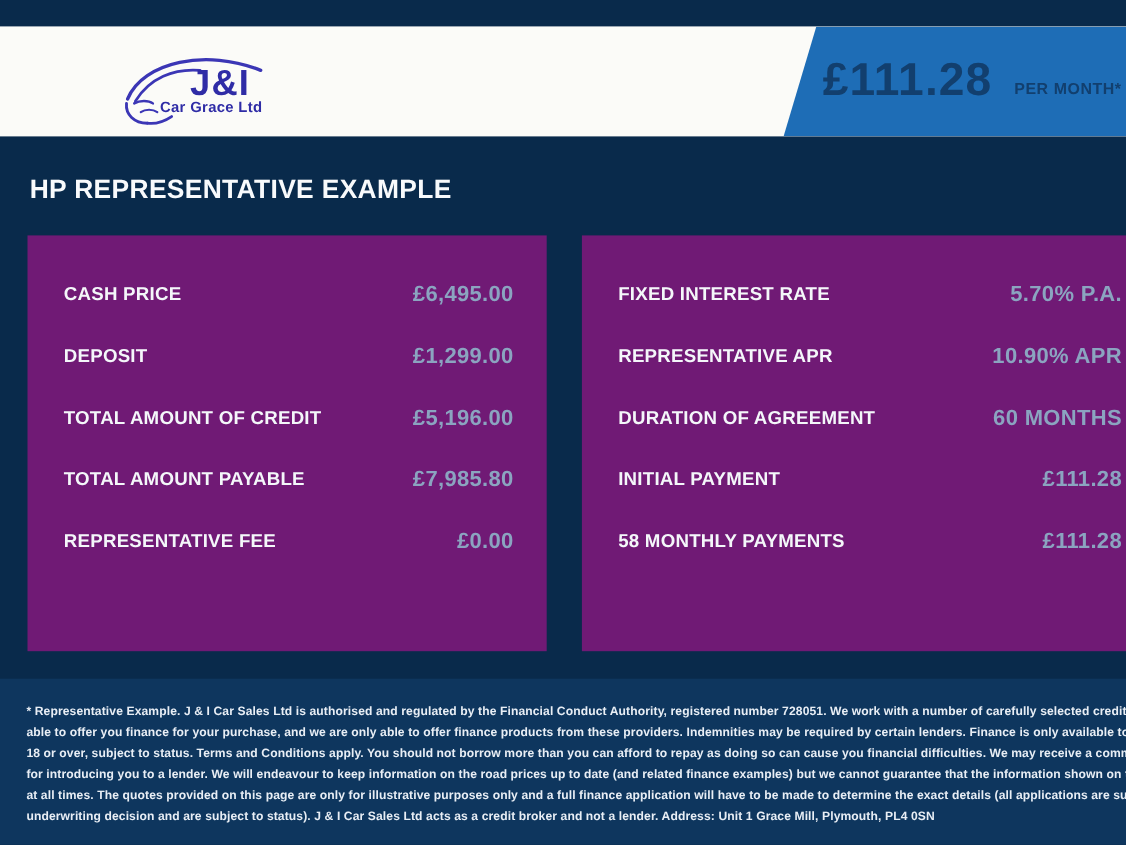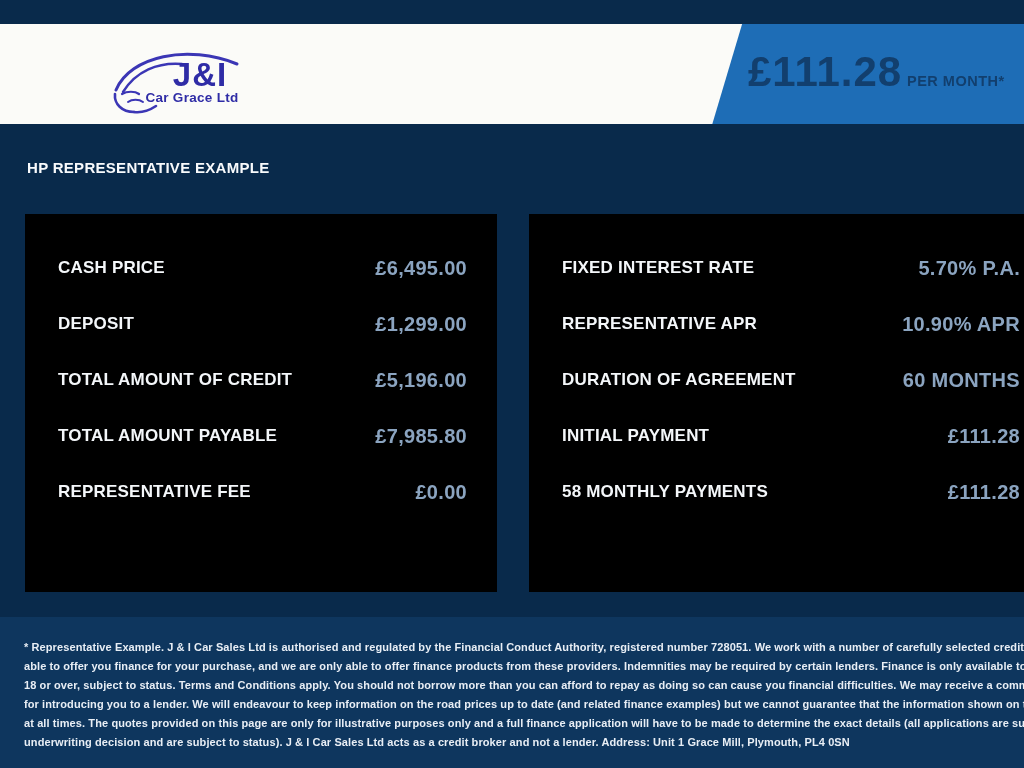--- a/index.html
+++ b/index.html
@@ -34,36 +34,36 @@
     position:absolute;top:0;right:0;width:324px;height:100px;
     background:#1e6db6;
     clip-path:polygon(13% 0,100% 0,100% 100%,3.8% 100%);
   }
   .price-banner .amount{
     position:absolute;left:48px;top:24px;
     font-size:42px;font-weight:bold;color:#123f6e;
     letter-spacing:1px;
   }
   .price-banner .suffix{
-    position:absolute;left:207px;top:49px;
+    position:absolute;left:222px;top:49px;
     font-size:14.5px;font-weight:bold;color:#123f6e;
     letter-spacing:0.5px;
   }
 
   
   .page-title{
     position:absolute;left:27px;top:135px;
-    font-size:15px;font-weight:bold;color:#f8fafc;
+    font-size:24px;font-weight:bold;color:#f8fafc;
     letter-spacing:0.3px;
   }
 
   
   .panel{
     position:absolute;top:190px;height:378px;
-    background:#000000;
+    background:#701a75;
     box-sizing:border-box;
     display:flex;flex-direction:column;
     padding:36px 30px 0 33px;gap:20px;
   }
   .panel.left{left:25px;width:472px;}
   .panel.right{left:529px;width:521px;}
   .finance-row{
     height:36px;display:flex;align-items:center;justify-content:space-between;
   }
   .finance-row .label{

